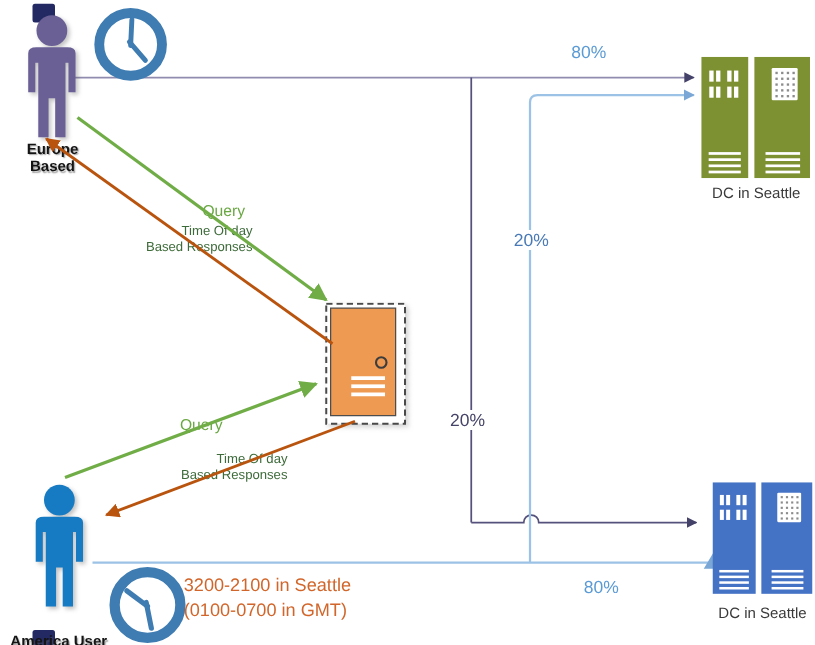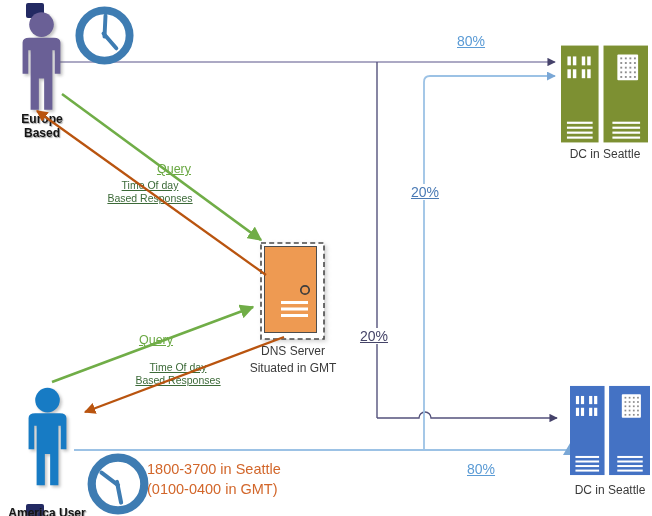--- a/index.html
+++ b/index.html
@@ -6,25 +6,25 @@
   .stage{
     position:relative;width:652px;height:516px;background:#fff;overflow:hidden;
     font-family:"Liberation Sans","DejaVu Sans",sans-serif;
   }
   .abs{position:absolute;}
   .layer{position:absolute;left:0;top:0;width:652px;height:516px;pointer-events:none;}
   .z1{z-index:1}.z2{z-index:2}.z3{z-index:3}
   .lbl{position:absolute;text-align:center;color:#3a3a3a;font-size:12px;line-height:14px;}
   .user-lbl{font-weight:bold;color:#141414;font-size:12px;text-shadow:1px 1px 1px rgba(90,90,90,.55);}
   .caption{position:absolute;font-size:14.5px;line-height:20px;color:#D2662A;white-space:nowrap;}
-  .pct{position:absolute;font-size:14px;line-height:16px;text-decoration:underline;}
+  .pct{position:absolute;font-size:14px;line-height:16px;}
   .pct-blue{color:#5B9BD5;}
   .pct-ltblue{color:#4a7ab5;background:#fff;text-align:center;}
   .pct-dark{color:#454468;background:#fff;text-align:center;}
-  .edge-lbl{position:absolute;text-align:center;text-decoration:underline;}
+  .edge-lbl{position:absolute;text-align:right;}
   .q-lbl{font-size:12.5px;color:#6aa843;}
   .r-lbl{font-size:10.5px;line-height:12.5px;color:#3c6a38;}
   .person{filter:drop-shadow(2px 2px 1.5px rgba(80,80,80,.35));}
   .dns-shadow{filter:drop-shadow(2px 2px 2px rgba(120,120,120,.35));}
   .corner-sq{position:absolute;background:#232a63;border-radius:2px;}
 </style>
 </head>
 <body>
 
 <div class="stage">
@@ -116,24 +116,20 @@
   <div class="lbl z2" style="left:551px;top:147px;width:108px;">DC in Seattle</div>
 
   <svg class="abs z2 dns-shadow" style="left:260px;top:242px;" width="65" height="98" viewBox="0 0 65 98">
     <rect x="1" y="1" width="63" height="96" fill="#fff" stroke="#4a4a4a" stroke-width="1.6" stroke-dasharray="5 3.2"></rect>
     <rect x="4.5" y="4.5" width="52" height="86" fill="#EE9A52" stroke="#4d4d4d" stroke-width="1"></rect>
     <circle cx="45" cy="48" r="4.2" fill="none" stroke="#3d3d3d" stroke-width="1.7"></circle>
     <rect x="21" y="59" width="27" height="3" fill="#fff"></rect>
     <rect x="21" y="65.5" width="27" height="3" fill="#fff"></rect>
     <rect x="21" y="72" width="27" height="3" fill="#fff"></rect>
   </svg>
-  <div class="lbl z2" style="left:243px;top:343px;width:100px;line-height:16.5px;">
-    <div>DNS Server</div>
-    <div>Situated in GMT</div>
-  </div>
 
   <div class="edge-lbl q-lbl z2" style="left:152px;top:162px;width:44px;">Query</div>
   <div class="edge-lbl r-lbl z2" style="left:98px;top:179px;width:104px;">
     <div>Time Of day</div>
     <div>Based Responses</div>
   </div>
   <div class="edge-lbl q-lbl z2" style="left:134px;top:333px;width:44px;">Query</div>
   <div class="edge-lbl r-lbl z2" style="left:126px;top:361px;width:104px;">
     <div>Time Of day</div>
     <div>Based Responses</div>
@@ -144,22 +140,22 @@
     <path fill="#177BC4" d="M8,32 Q8,27 15,27 L41,27 Q48,27 48,32 L48,65 L42,65 L42,40 L39.5,40 L39.5,103 L30.8,103 L30.8,70 L25.2,70 L25.2,103 L16.5,103 L16.5,40 L14,40 L14,65 L8,65 Z"></path>
   </svg>
   <div class="lbl user-lbl z2" style="left:3px;top:506px;width:88px;">America User</div>
 
   <svg class="abs z2" style="left:85px;top:451px;" width="66" height="66" viewBox="0 0 64 64">
     <circle cx="32" cy="32" r="25.5" fill="#fff" stroke="#3E7CB2" stroke-width="8"></circle>
     <line x1="32" y1="33" x2="16" y2="21" stroke="#3E7CB2" stroke-width="4" stroke-linecap="round"></line>
     <line x1="31" y1="30" x2="35" y2="50" stroke="#3E7CB2" stroke-width="4" stroke-linecap="round"></line>
   </svg>
   <div class="caption z2" style="left:147px;top:459px;">
-    <div>1800-3700 in Seattle</div>
-    <div>(0100-0400 in GMT)</div>
+    <div>3200-2100 in Seattle</div>
+    <div>(0100-0700 in GMT)</div>
   </div>
 
   <svg class="abs z2" style="left:570px;top:383px;" width="80" height="95" viewBox="0 0 88 98">
     <rect x="0" y="0" width="38" height="98" fill="#4472C4"></rect>
     <rect x="43" y="0" width="45" height="98" fill="#4472C4"></rect>
     <g fill="#fff">
       <rect x="6.5" y="11" width="3.5" height="9"></rect>
         <rect x="12" y="11" width="3.5" height="9"></rect>
       <rect x="21" y="11" width="3.5" height="9"></rect>
         <rect x="26.5" y="11" width="3.5" height="9"></rect>

